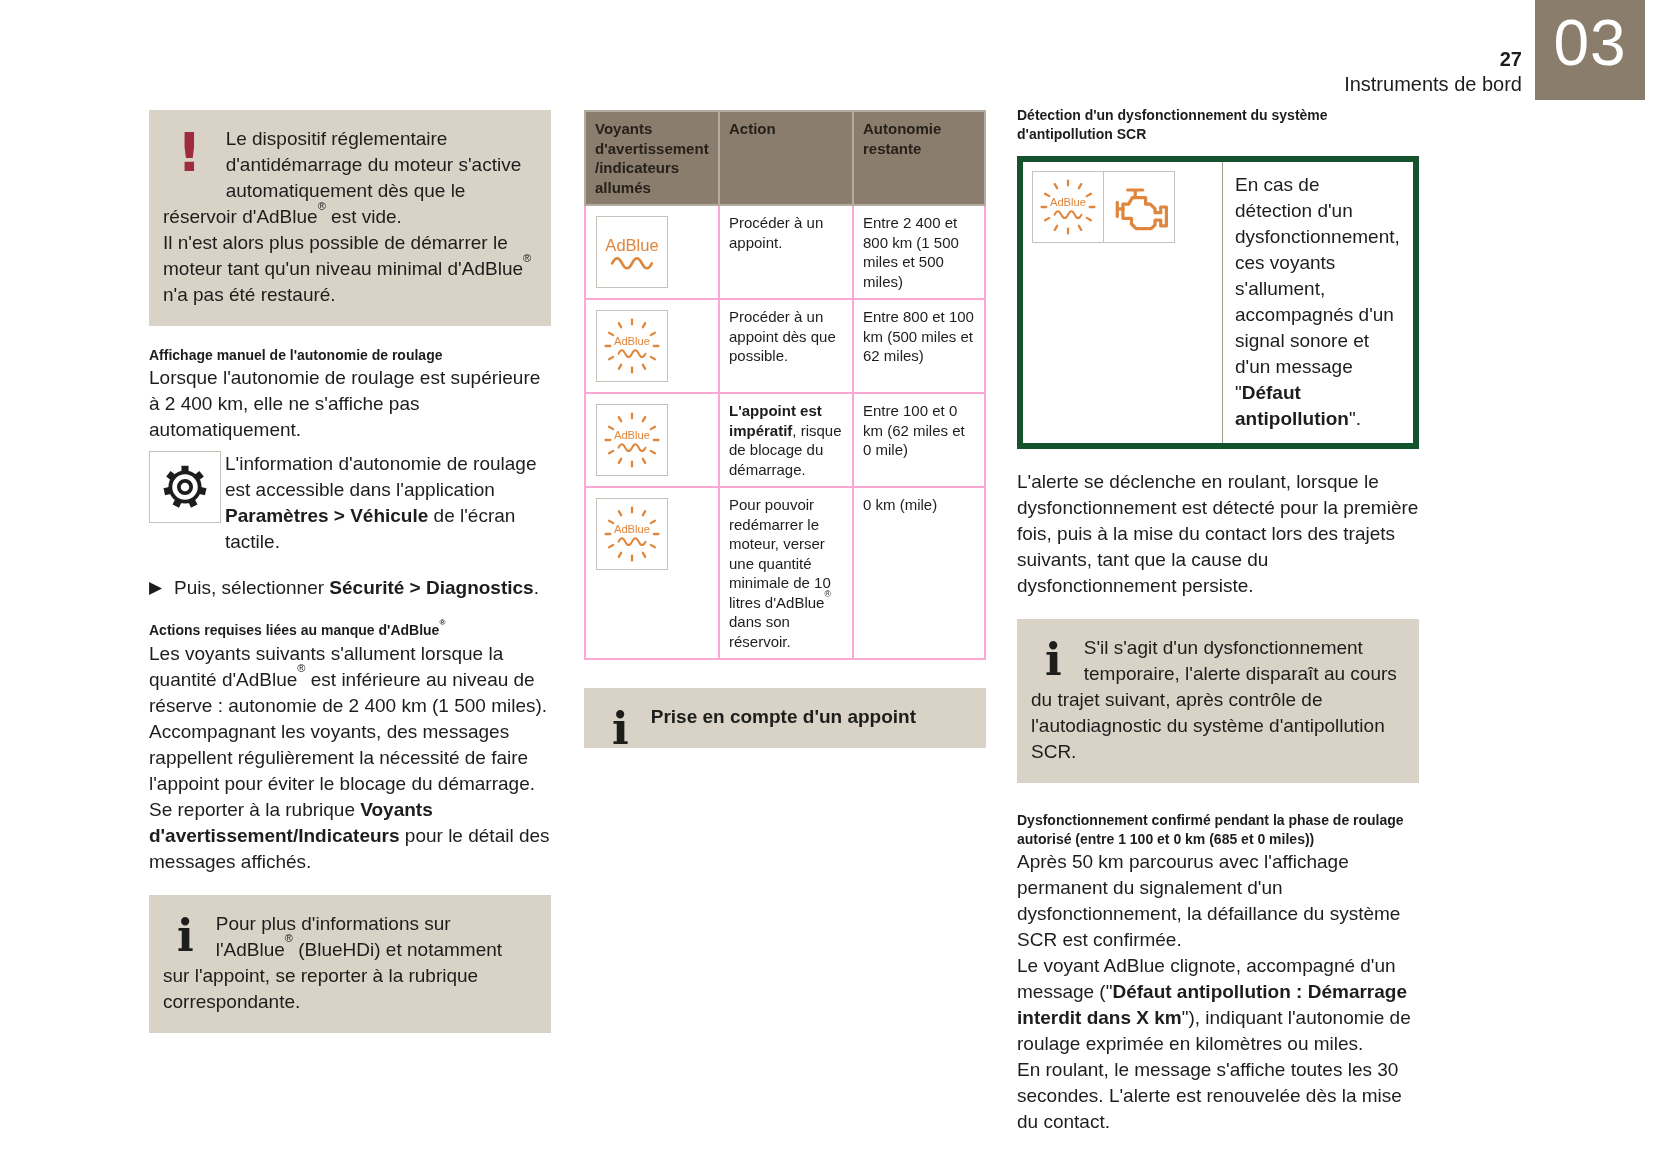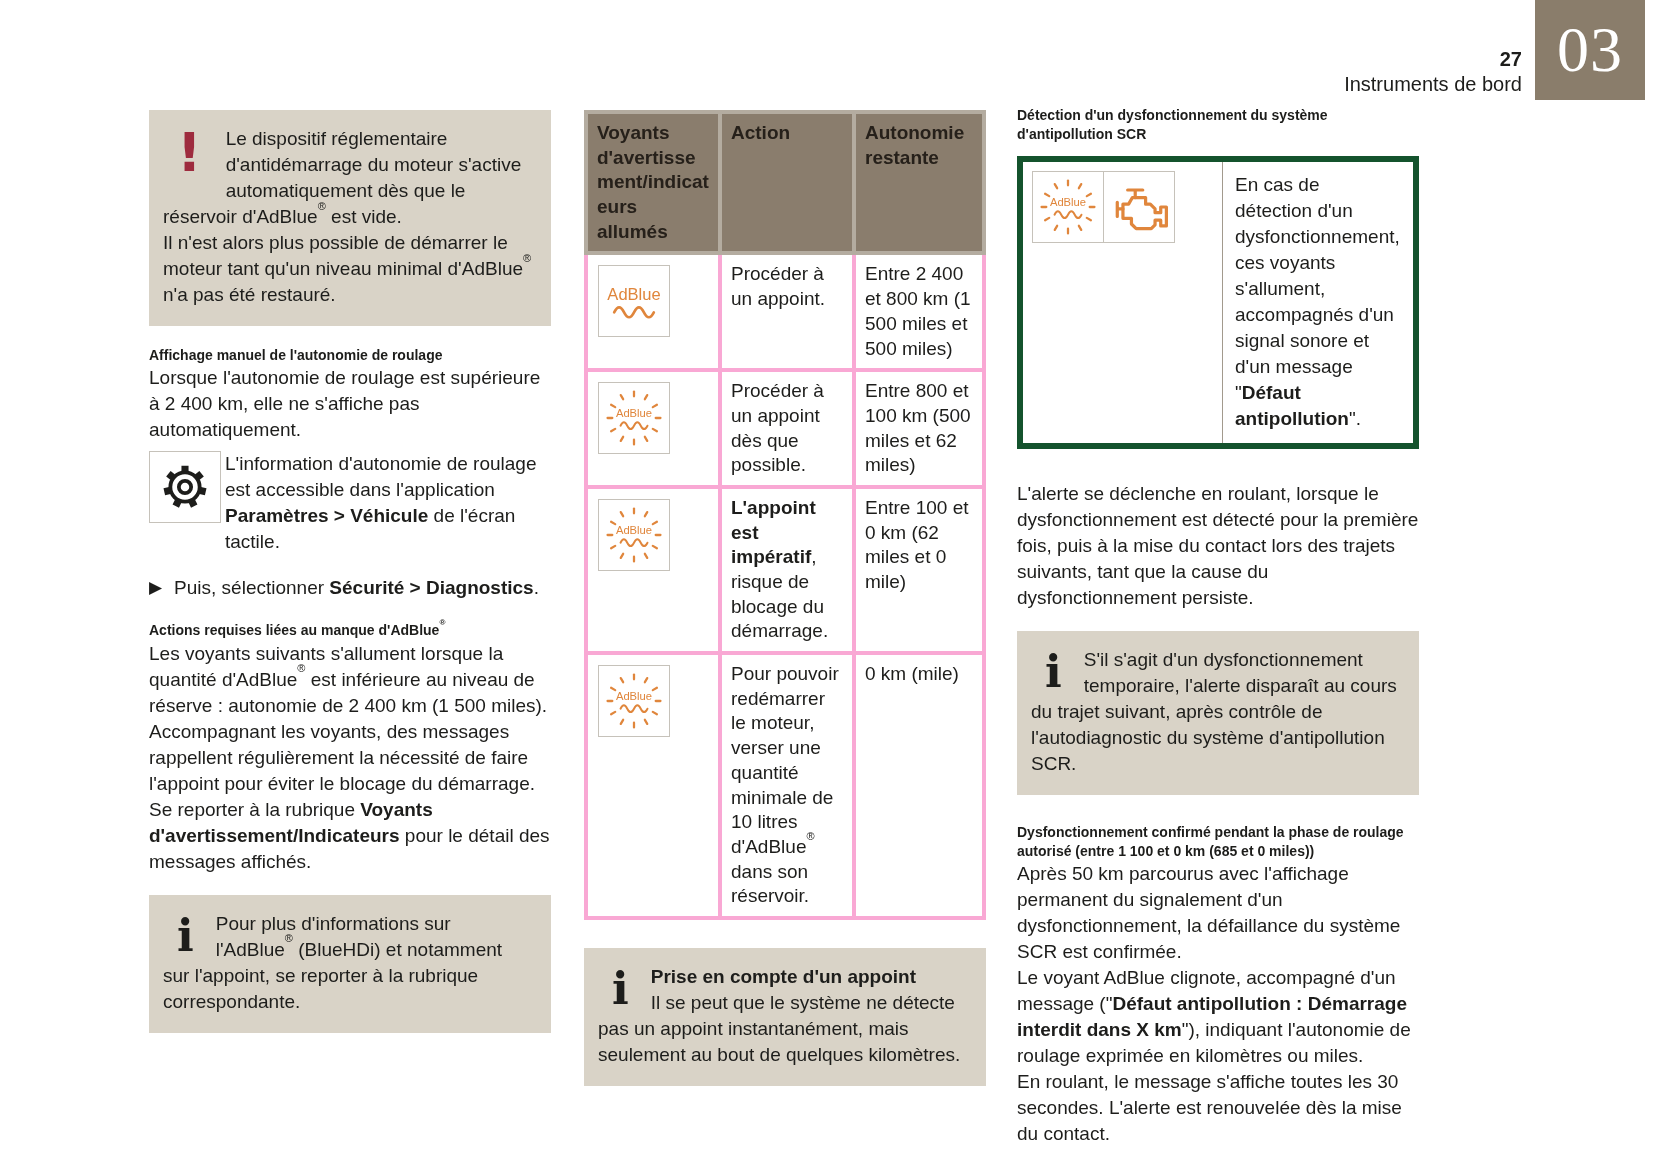--- a/index.html
+++ b/index.html
@@ -9,22 +9,22 @@
     font-family:"Liberation Sans","DejaVu Sans",sans-serif;
     color:#1d1d1b;
     font-size:19px;
     line-height:1.37;
   }
   sup { font-size:0.58em; line-height:0; position:relative; top:-0.55em; }
 
   
   .chapter-tab {
     position:absolute; top:0; right:8px; width:110px; height:100px;
-    background:#8a7d6b; color:#ffffff; display:flex; align-items:center; justify-content:center;
-    font-family:Liberation Serif, serif; font-size:64px; font-weight:400; letter-spacing:1px;
+    background:#8a7d6b; color:#ffffff; display:flex; align-items:flex-start; justify-content:center;
+    font-family:Liberation Sans, sans-serif; font-size:64px; font-weight:400; letter-spacing:1px;
   }
   .page-num {
     position:absolute; top:46px; right:131px; font-weight:700; font-size:20px; text-align:center;
   }
   .page-section {
     position:absolute; top:71px; right:131px; font-size:20px; text-align:right;
   }
 
   
   .col { position:absolute; width:402px; }
@@ -55,36 +55,36 @@
   .lamp-box svg { width:68px; height:68px; display:block; }
 
   .note-row { display:flex; gap:4px; margin-top:4px; }
   .note-row .note-text { flex:1; }
 
   
   table.lamps {
     width:402px; border-collapse:collapse; table-layout:fixed;
   }
   table.lamps th, table.lamps td {
-    border:4px solid #f9a8d4; vertical-align:top; padding:7px 9px;
-    font-size:19px; line-height:1.3; word-break:break-word; overflow-wrap:break-word;
+    border:2px solid #f9a8d4; vertical-align:top; padding:7px 9px;
+    font-size:15px; line-height:1.3; word-break:break-word; overflow-wrap:break-word;
   }
   table.lamps th {
     background:#8a7d6d; text-align:left; font-weight:700; color:#26201a;
     border-color:#b4aca0;
   }
   table.lamps td.icon-cell { padding:10px; }
 
   
   .detect-box { display:flex; border:6px solid #14532d; margin-top:12px; }
   .detect-box .cell-icons { width:200px; border-right:1px solid #a29a8d; padding:9px; display:flex; }
   .detect-box .cell-icons .lamp-box + .lamp-box { margin-left:-1px; }
   .detect-box .cell-text { flex:1; padding:10px 12px; }
 
-  .mt8{margin-top:8px}.mt16{margin-top:32px}
+  .mt8{margin-top:8px}.mt16{margin-top:20px}
   .mt20{margin-top:20px}.mt24{margin-top:20px}.mt28{margin-top:28px}
 </style>
 </head>
 <body>
 
 <svg width="0" height="0" style="position:absolute" aria-hidden="true">
   <defs>
     <symbol id="sym-adblue" viewBox="0 0 72 72">
       <text x="36" y="35" text-anchor="middle" font-size="17.5" fill="#e0863c" font-family="Liberation Sans, DejaVu Sans, sans-serif">AdBlue</text>
       <path d="M15 48 Q20.25 37.5 25.5 48 T36 48 T46.5 48 T57 48" fill="none" stroke="#e0863c" stroke-width="2.8" stroke-linecap="round"></path>
@@ -226,21 +226,21 @@
           </div>
         </td>
         <td class="rich"><span>Pour pouvoir redémarrer le moteur, verser une quantité minimale de 10 litres d'AdBlue</span><sup>®</sup><span> dans son réservoir.</span></td>
         <td>0 km (mile)</td>
       </tr>
     </tbody>
   </table>
 
   <div class="beige-box mt28">
     <span class="i-icon">i</span><span class="rich"><span style="font-weight: 700; margin-top: 12px;">Prise en compte d'un appoint
-</span><span>Il se peut que le système ne détecte pas un appoint instantanément, mais seulement au bout de quelques kilomètres.</span></span>
+</span></span>
   </div>
 
 </div>
 
 <div class="col col-right">
 
   <h3>Détection d'un dysfonctionnement du système d'antipollution SCR</h3>
 
   <div class="detect-box">
     <div class="cell-icons">

